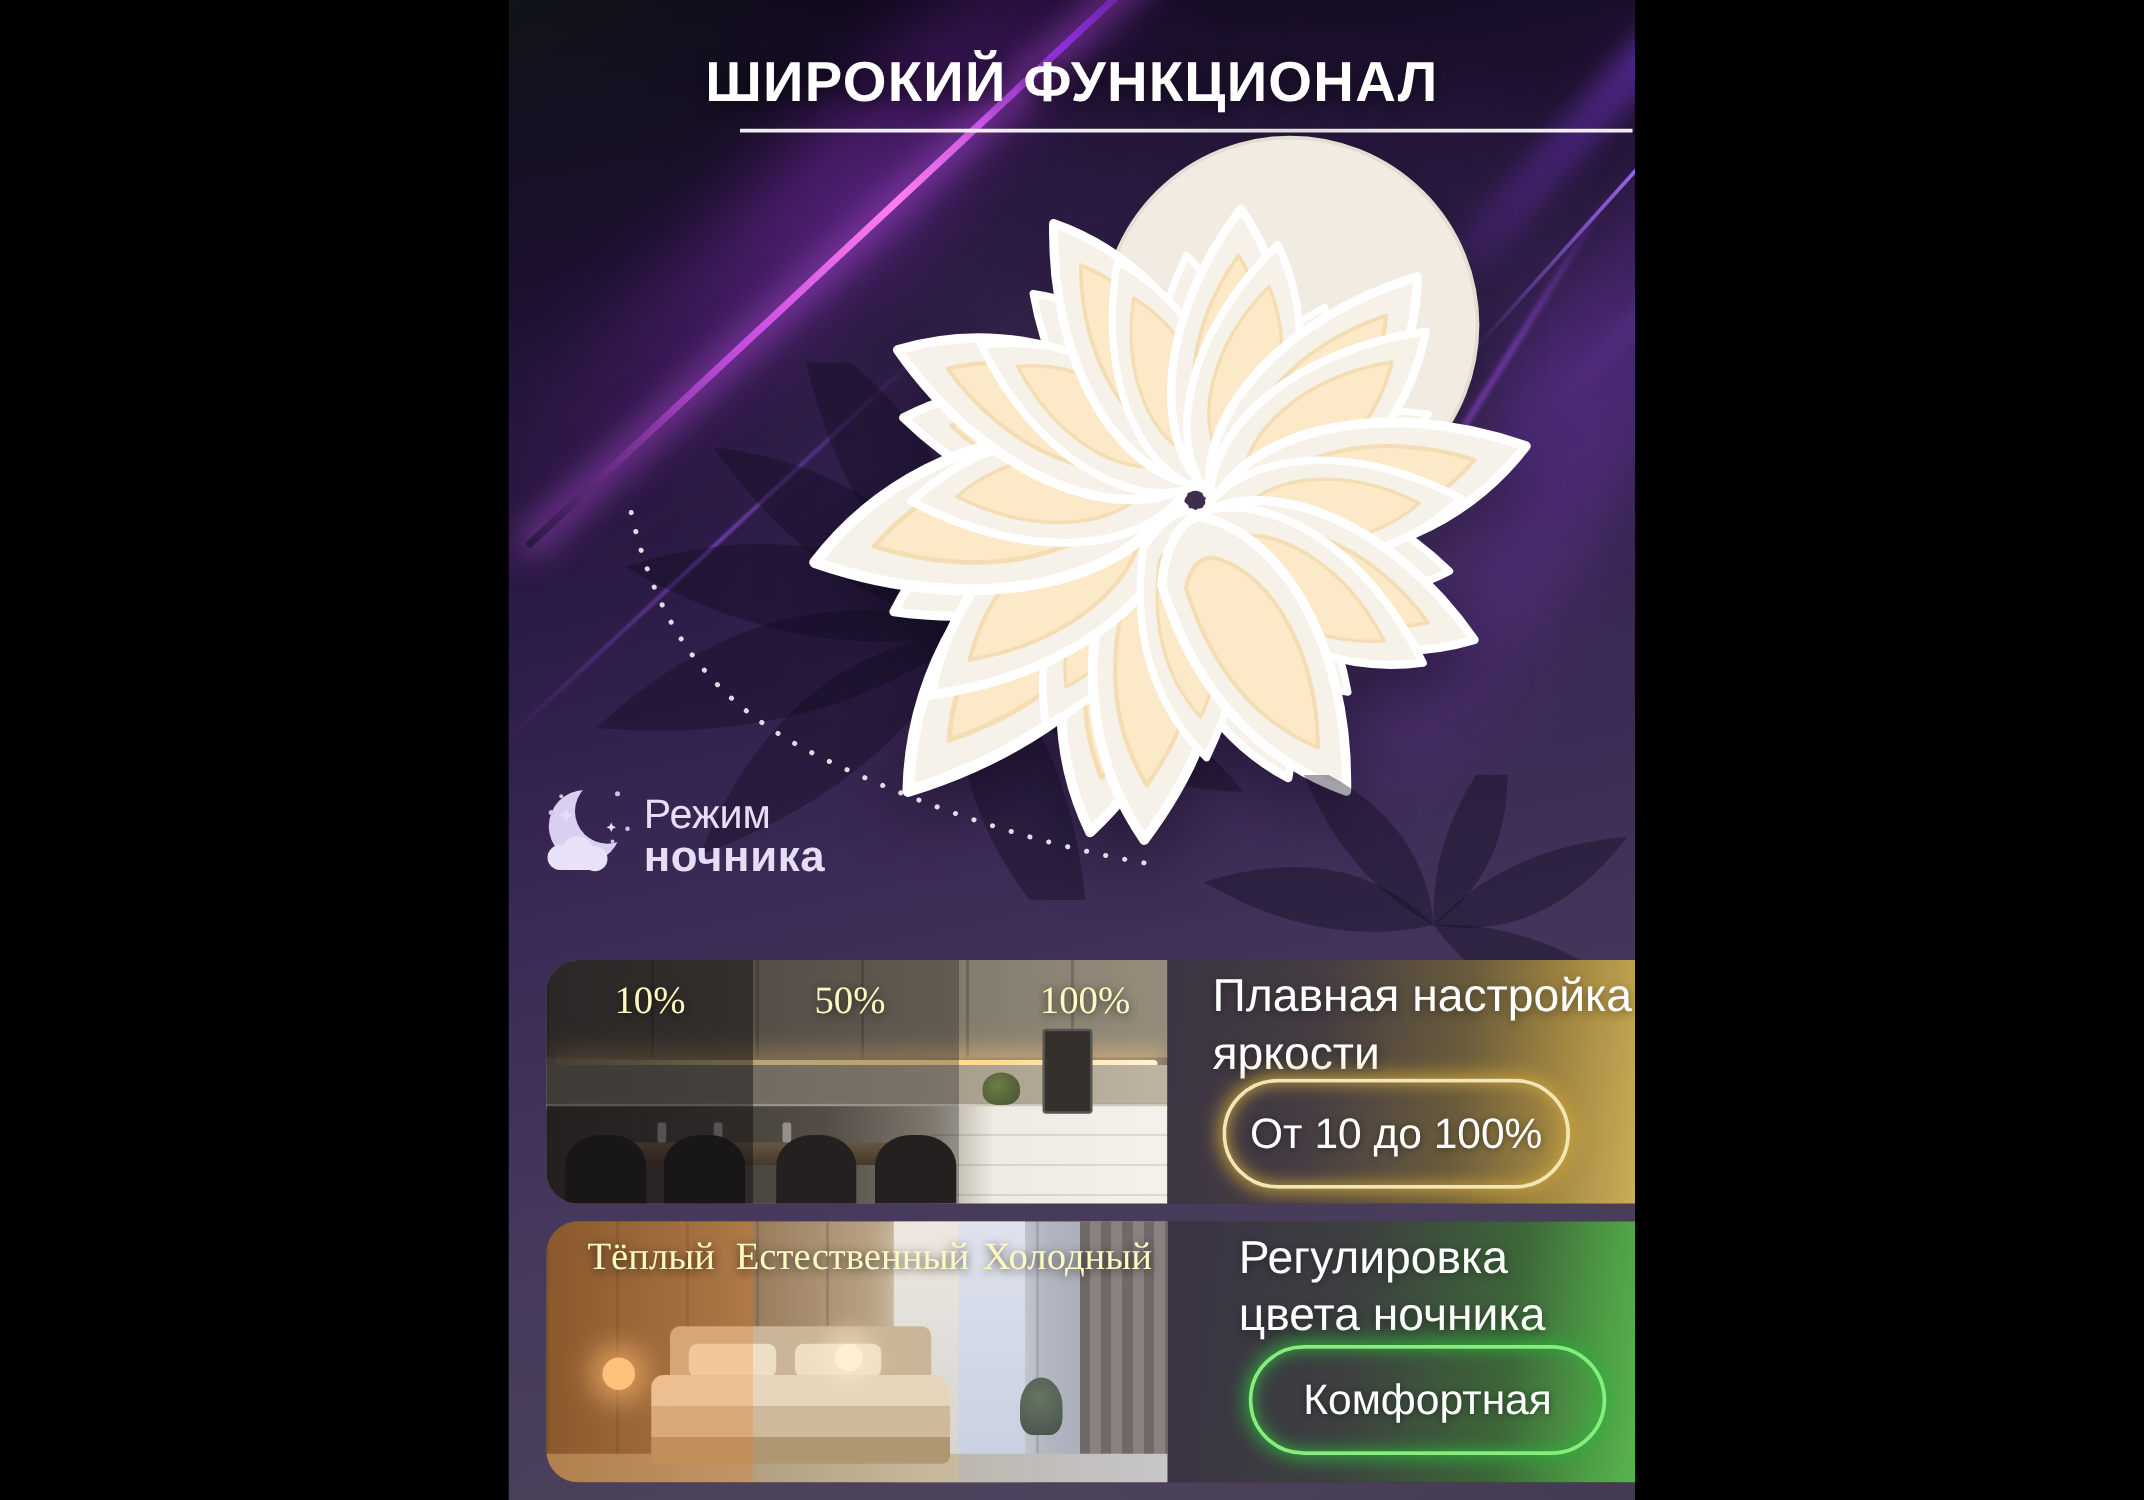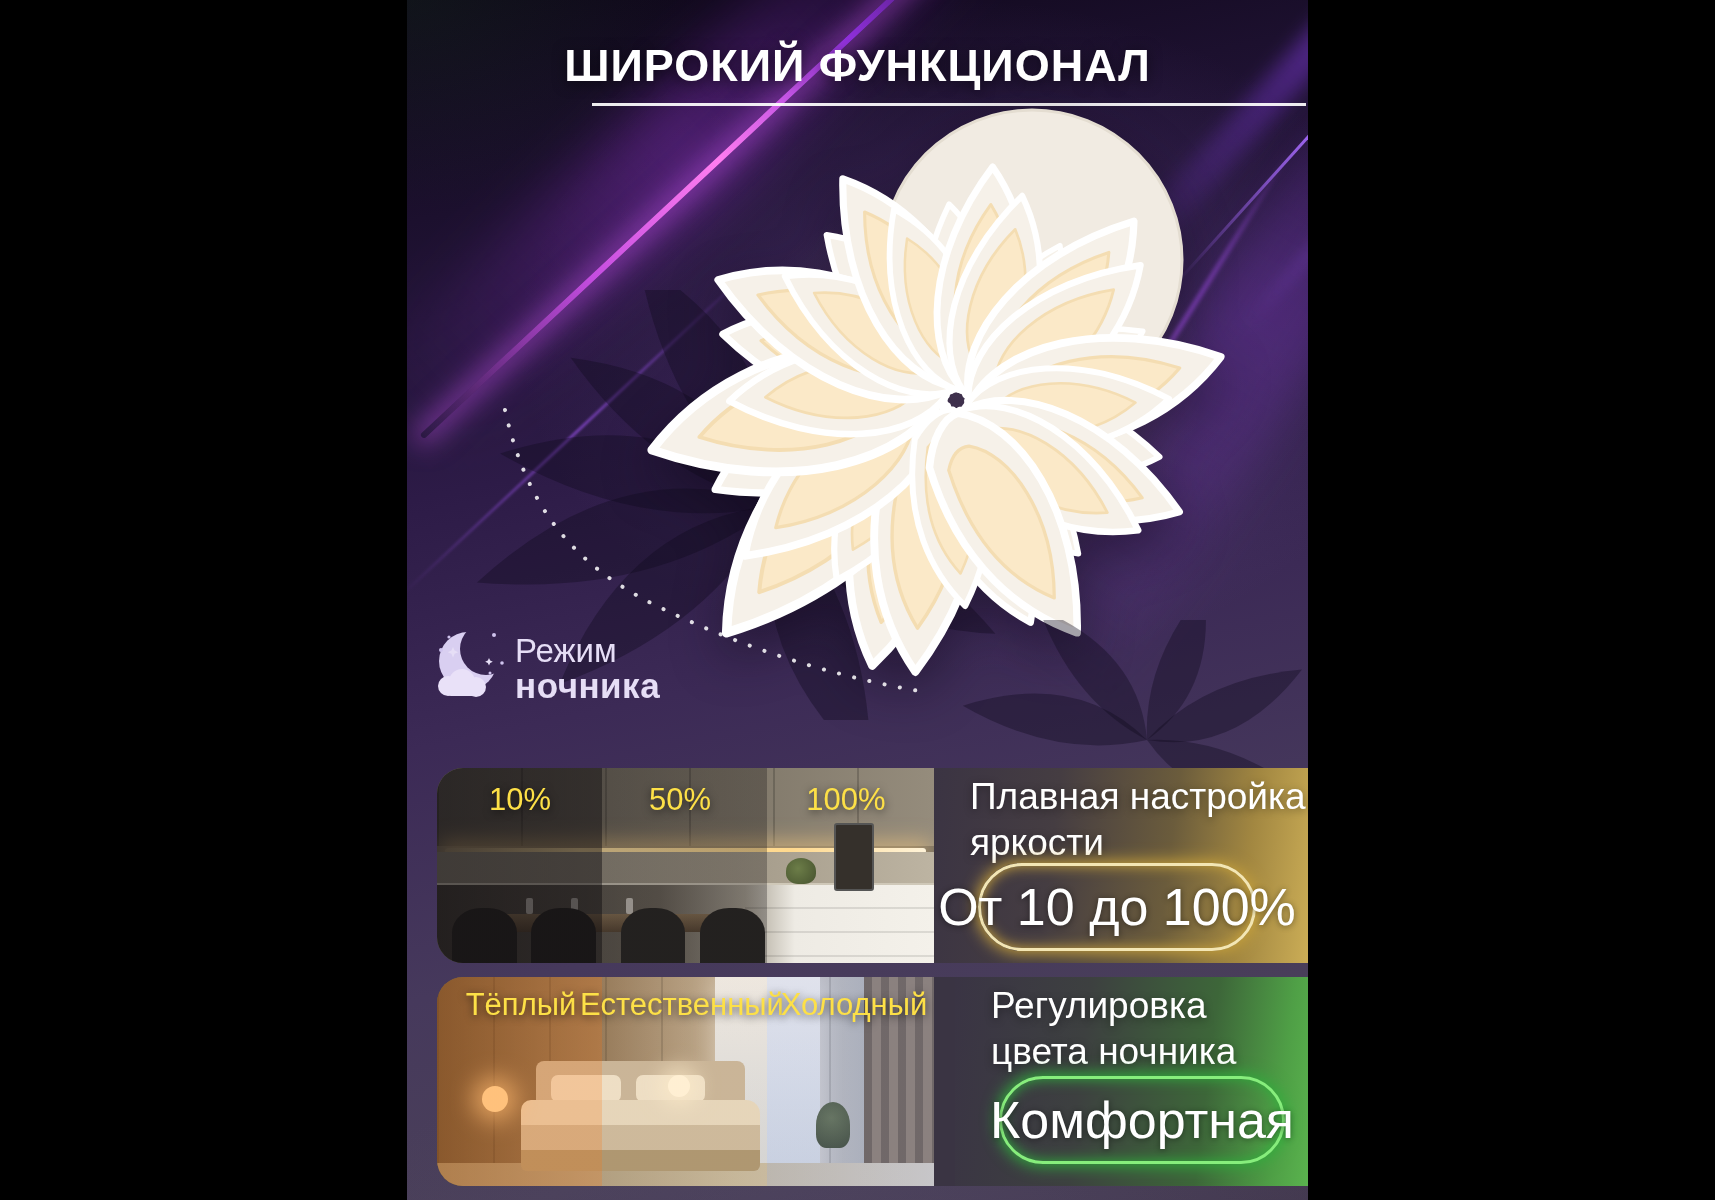--- a/index.html
+++ b/index.html
@@ -58,22 +58,22 @@
   .night-text{margin-left:4px;padding-top:12px;color:#e6def6;line-height:1.02;}
   .night-line1{display:block;font-size:33px;font-weight:400;}
   .night-line2{display:block;font-size:35px;font-weight:700;letter-spacing:.5px;}
   
   .panel{position:absolute;left:30px;width:871px;border-radius:26px 0 0 26px;overflow:hidden;
     display:flex;background:#3a3443;}
   .panel-1{top:768px;height:195px;}
   .panel-2{top:977px;height:209px;}
   .photo{width:497px;flex:none;position:relative;overflow:hidden;}
   .photo .layer{position:absolute;}
-  .photo-label{position:absolute;transform:translateX(-50%);color:#fde047;font-size:31px;
-    text-shadow:0 2px 8px rgba(0,0,0,.65);white-space:nowrap;}
+  .photo-label{position:absolute;transform:translateX(-50%);color:#fef9c3;font-size:31px;
+    text-shadow:0 2px 8px rgba(0,0,0,.65);white-space:nowrap;font-family:Liberation Serif, serif;}
   .panel-1 .photo-label{top:14px;}
   .panel-2 .photo-label{top:10px;}
   
   .kitchen{background:#6f695f;}
   .k-cab{left:0;top:0;right:0;height:40%;
     background:
       repeating-linear-gradient(90deg,rgba(0,0,0,.18) 0 2px,transparent 2px 84px),
       linear-gradient(90deg,#5a554d,#7e7668 55%,#958c7c);}
   .k-led{left:8px;top:41%;right:8px;height:6px;border-radius:3px;
     background:linear-gradient(90deg,rgba(255,214,140,.35),#ffe2a2 28%,#ffd98e 72%,#fff3d8);
@@ -120,21 +120,21 @@
     background:radial-gradient(circle at 45% 35%,#5f6b4a,#39422c);}
   .b-temp{left:0;top:0;right:0;bottom:0;
     background:linear-gradient(90deg,rgba(255,138,40,.30) 0 33.2%,rgba(255,206,130,.10) 33.2% 66.4%,rgba(150,178,255,.14) 66.4%);}
   
   .info{flex:1;position:relative;color:#fff;}
   .info-1{background:linear-gradient(97deg,#3b3443 0%,#453d42 32%,#6b5c3c 62%,#a28741 82%,#cbad56 100%);}
   .info-2{background:linear-gradient(97deg,#3a3444 0%,#3d4040 36%,#3d6639 70%,#4f9f46 90%,#5ab34e 100%);margin-left:21px;}
   .info-heading{position:absolute;left:36px;top:6px;margin:0;font-size:37px;font-weight:400;
     line-height:1.25;text-shadow:0 2px 8px rgba(0,0,0,.4);white-space:nowrap;}
   .badge{position:absolute;left:44px;display:flex;align-items:center;justify-content:center;
-    border:3px solid var(--accent,#fff);border-radius:48px;font-size:52px;color:#fff;white-space:nowrap;
+    border:3px solid var(--accent,#fff);border-radius:48px;font-size:34px;color:#fff;white-space:nowrap;
     box-shadow:0 0 16px 2px var(--glow,rgba(255,255,255,.5)), inset 0 0 14px var(--glow,rgba(255,255,255,.4));
     text-shadow:0 1px 6px rgba(0,0,0,.45);}
   .badge-1{top:95px;width:272px;height:82px;}
   .badge-2{top:99px;width:280px;height:82px;}
 </style>
 </head>
 <body>
 
 <div class="stage">
   <div class="content">
@@ -250,21 +250,21 @@
         <div class="k-glass" style="left:18%;"></div>
         <div class="k-glass" style="left:27%;"></div>
         <div class="k-glass" style="left:38%;"></div>
         <div class="k-chair" style="left:3%;"></div>
         <div class="k-chair" style="left:19%;"></div>
         <div class="k-chair" style="left:37%;"></div>
         <div class="k-chair" style="left:53%;"></div>
         <div class="layer k-expo"></div>
         <span class="photo-label" style="left:83px;">10%</span>
         <span class="photo-label" style="left:243px;">50%</span>
-        <span class="photo-label" style="left:409px;">100%</span>
+        <span class="photo-label" style="left:431px;">100%</span>
       </div>
       <div class="info info-1">
         <p class="info-heading">
           <span>Плавная настройка</span><br>
           <span>яркости</span>
         </p>
         <div class="badge badge-1" style="--accent: #f3e6b4; --glow: #c9a33b;">
           <span>От 10 до 100%</span>
         </div>
       </div>

